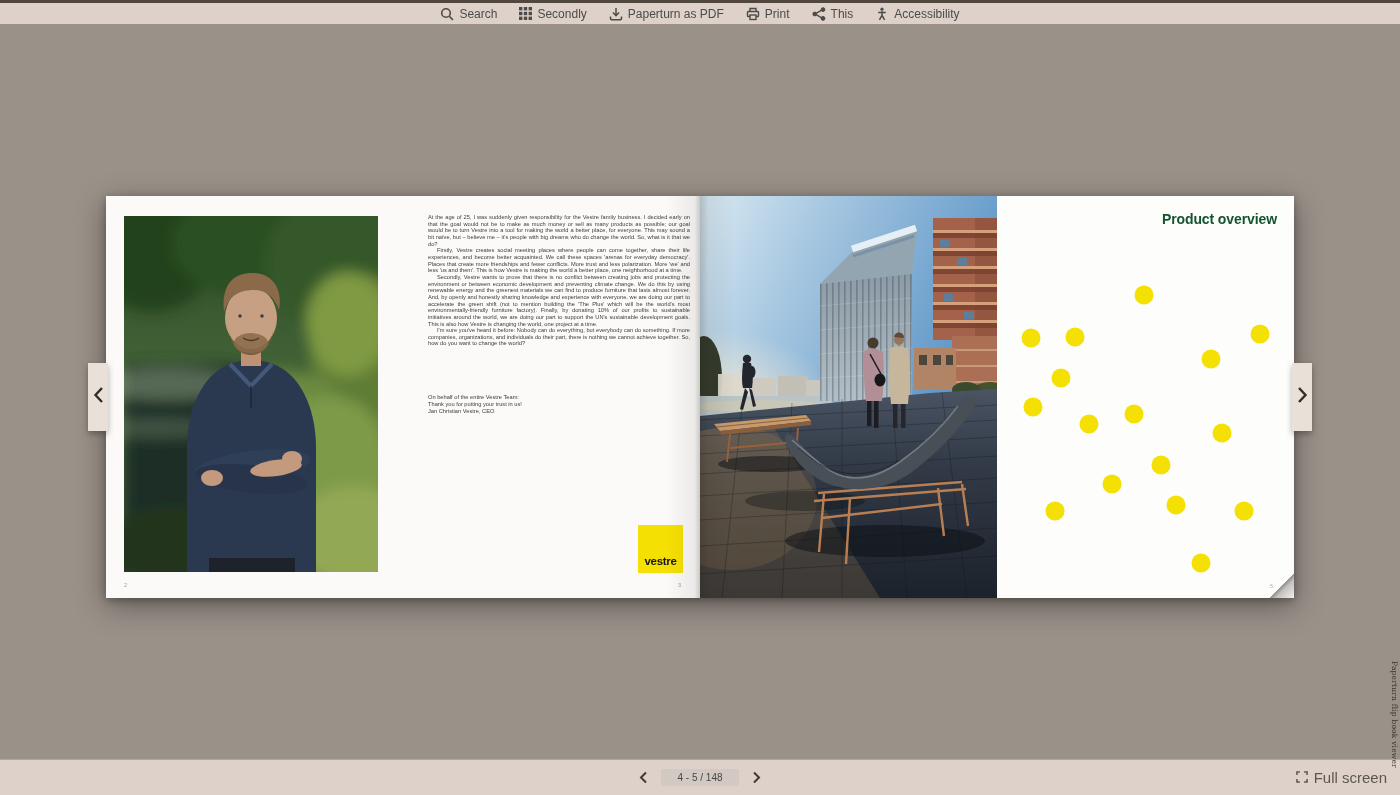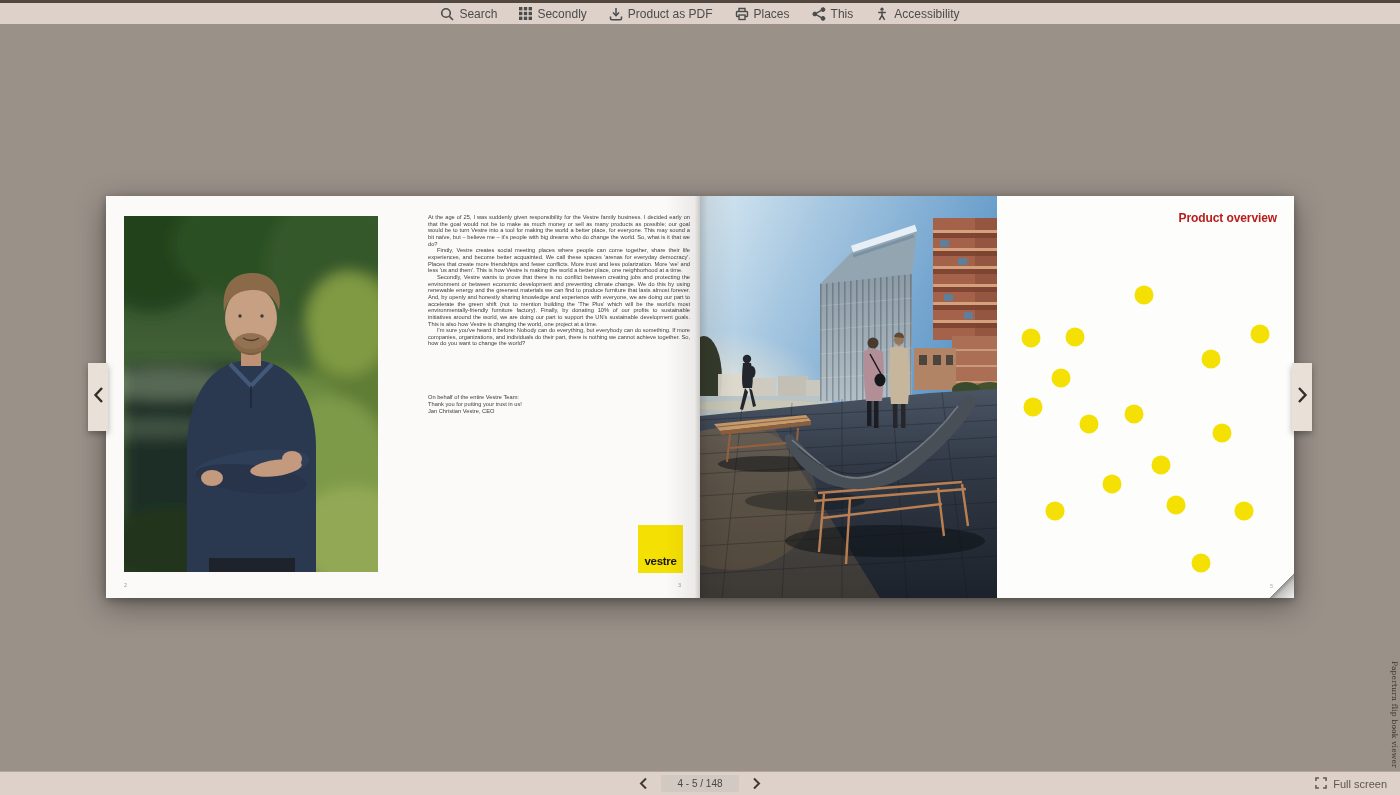--- a/index.html
+++ b/index.html
@@ -39,22 +39,22 @@
   .vestre-logo {
     position:absolute; left:532px; top:329px; width:45px; height:48px;
     background:#F5E003; display:flex; align-items:flex-end; justify-content:center;
     padding-bottom:6px;
   }
   .vestre-logo span { font-size:11.5px; font-weight:600; color:#181818; letter-spacing:-0.3px; }
   .pgnum { position:absolute; font-size:5.5px; color:#9a9a9a; bottom:10px; }
   .pgnum.l { left:18px; } .pgnum.r { right:19px; }
   .cityphoto { position:absolute; left:0; top:0; width:297px; height:402px; }
   .product-title {
-    position:absolute; right:17px; top:15px; font-size:12px; font-weight:700;
-    color:#b91c1c; letter-spacing:-0.1px;
+    position:absolute; right:17px; top:15px; font-size:14px; font-weight:700;
+    color:#14532d; letter-spacing:-0.1px;
   }
   .dots-layer { position:absolute; left:297px; top:0; width:297px; height:402px; }
   .curl {
     position:absolute; right:0; bottom:0; width:24px; height:24px; cursor:pointer;
     background:linear-gradient(315deg,#f0f0ef 0%,#c3c2c0 38%,#8f8d8b 51%,rgba(0,0,0,0) 52%);
   }
   .pg5 { position:absolute; right:21px; bottom:9px; font-size:5.5px; color:#b3b1ae; }
   .spine {
     position:absolute; left:560px; top:0; width:68px; height:402px; pointer-events:none;
     background:linear-gradient(to right, rgba(0,0,0,0) 0%, rgba(30,25,20,.07) 42%,
@@ -62,36 +62,36 @@
   }
   
   .nav-tab {
     position:absolute; top:363px; width:20px; height:68px; background:#e9e0d8;
     display:flex; align-items:center; justify-content:center; cursor:pointer; z-index:20;
     box-shadow:0 3px 6px rgba(0,0,0,.3);
   }
   .nav-tab.left { left:88px; } .nav-tab.right { left:1292px; }
   
   .bottombar {
-    position:absolute; left:0; right:0; bottom:0; height:24px;
+    position:absolute; left:0; right:0; bottom:0; height:36px;
     background:#ddd1c9; border-top:1px solid #b3a79d; z-index:50;
   }
   .pager {
     position:absolute; left:0; right:0; top:0; bottom:0;
     display:flex; align-items:center; justify-content:center; gap:13px;
   }
   .pager-btn { cursor:pointer; display:flex; align-items:center; }
   .pager-box {
     width:78px; height:17px; background:#d2c9c2; border-radius:2px; cursor:pointer;
     display:flex; align-items:center; justify-content:center;
     font-size:10px; color:#474747;
   }
   .fullscreen {
     position:absolute; right:13px; top:0; bottom:0; display:flex; align-items:center; gap:6px;
-    font-size:11px; color:#5c564f; cursor:pointer;justify-content:center;
+    font-size:15px; color:#5c564f; cursor:pointer;justify-content:center;
   }
   .watermark {
     position:absolute; right:1px; bottom:27px; writing-mode:vertical-rl;
     font-family:"DejaVu Serif", serif; font-size:7.5px; color:#3a332b; letter-spacing:.2px;
     cursor:pointer; z-index:60;
   }
 </style>
 </head>
 <body>
 
@@ -122,31 +122,31 @@
     <span>Secondly</span>
   </div>
   <div class="tb-item">
     <span>
         <svg width="14" height="14" viewBox="0 0 14 14" fill="none" stroke="#4b4b4b" stroke-width="1.5">
           <path d="M7 1 v7"></path>
           <path d="M4 5.5 L7 8.7 L10 5.5"></path>
           <path d="M1.5 9.5 v2 a1.2 1.2 0 0 0 1.2 1.2 h8.6 a1.2 1.2 0 0 0 1.2 -1.2 v-2"></path>
         </svg>
       </span>
-    <span>Product as PDF</span>
+    <span>Paperturn as PDF</span>
   </div>
   <div class="tb-item">
     <span>
         <svg width="14" height="14" viewBox="0 0 14 14" fill="none" stroke="#4b4b4b" stroke-width="1.4">
           <path d="M4 4.5 V1.5 h6 v3"></path>
           <rect x="1.5" y="4.5" width="11" height="5" rx="0.8"></rect>
           <rect x="4" y="8" width="6" height="4.5" fill="#ddd1c9"></rect>
         </svg>
       </span>
-    <span>Places</span>
+    <span>Print</span>
   </div>
   <div class="tb-item">
     <span>
         <svg width="14" height="14" viewBox="0 0 14 14" fill="#4b4b4b" stroke="#4b4b4b">
           <circle cx="11" cy="2.6" r="1.9"></circle>
           <circle cx="2.8" cy="7" r="1.9"></circle>
           <circle cx="11" cy="11.4" r="1.9"></circle>
           <line x1="4.5" y1="6.1" x2="9.3" y2="3.4" stroke-width="1.3"></line>
           <line x1="4.5" y1="7.9" x2="9.3" y2="10.6" stroke-width="1.3"></line>
         </svg>

